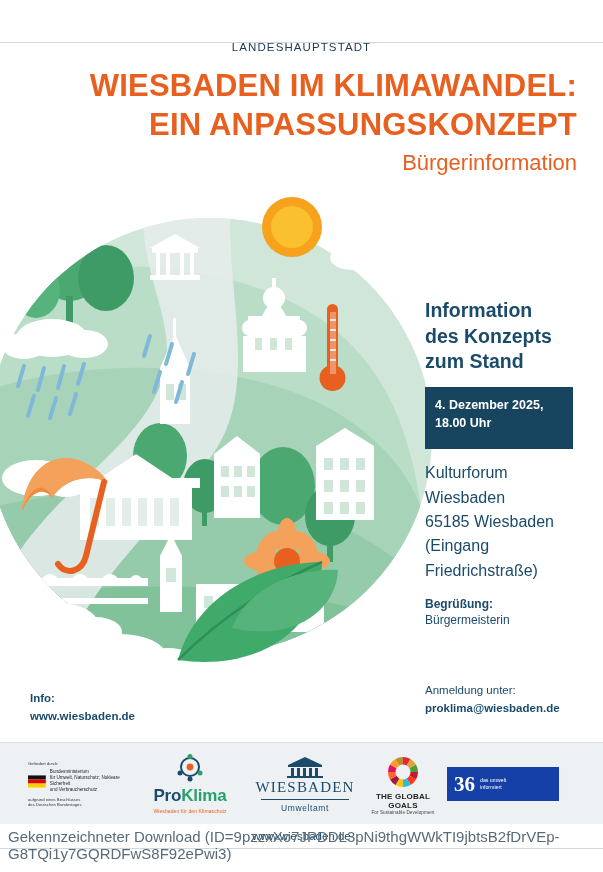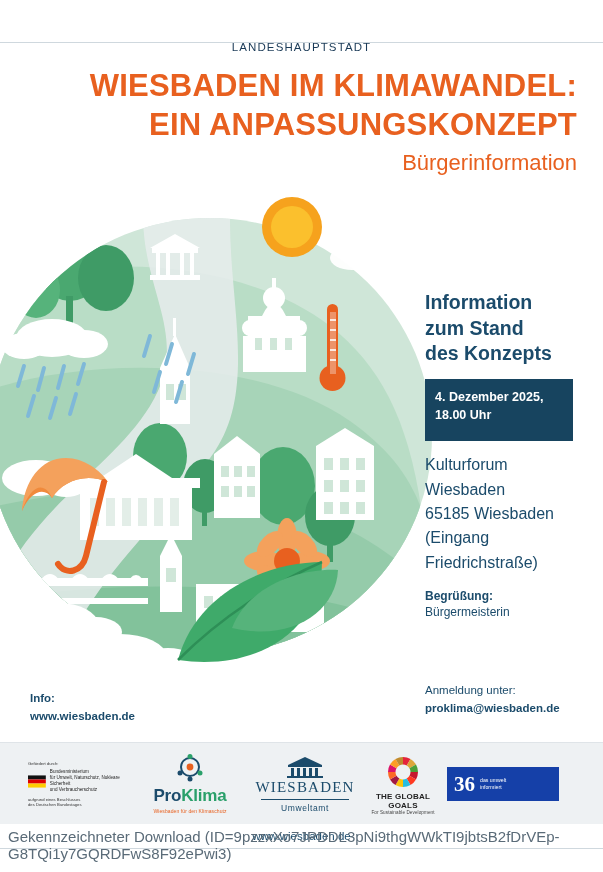--- a/index.html
+++ b/index.html
@@ -58,21 +58,21 @@
   
   .illus {
     position: absolute;
     top: 186px; left: 0;
     width: 603px; height: 500px;
     overflow: hidden;
   }
   
   .info-col {
     position: absolute;
-    top: 290px; left: 425px;
+    top: 298px; left: 425px;
     width: 165px;
     color: #1b4b6b;
   }
   .info-title {
     font-size: 19.5px;
     font-weight: bold;
     line-height: 1.32;
     color: #1b4b6b;
   }
   .date-box {
@@ -437,22 +437,22 @@
         <g>
           <path d="M406 228 C 420 206, 450 200, 466 206 C 460 230, 432 242, 406 228 Z" fill="#8fcfa8" opacity="0.0"></path>
         </g>
       </g>
     </svg>
   </div>
 
   <div class="info-col">
     <div class="info-title">
       <div>Information</div>
+      <div>des Konzepts</div>
       <div>zum Stand</div>
-      <div>des Konzepts</div>
     </div>
     <div class="date-box">
       <div>4. Dezember 2025,</div>
       <div>18.00 Uhr</div>
     </div>
     <div class="addr">
       <div>Kulturforum Wiesbaden</div>
       <div>65185 Wiesbaden</div>
       <div>(Eingang Friedrichstraße)</div>
     </div>

